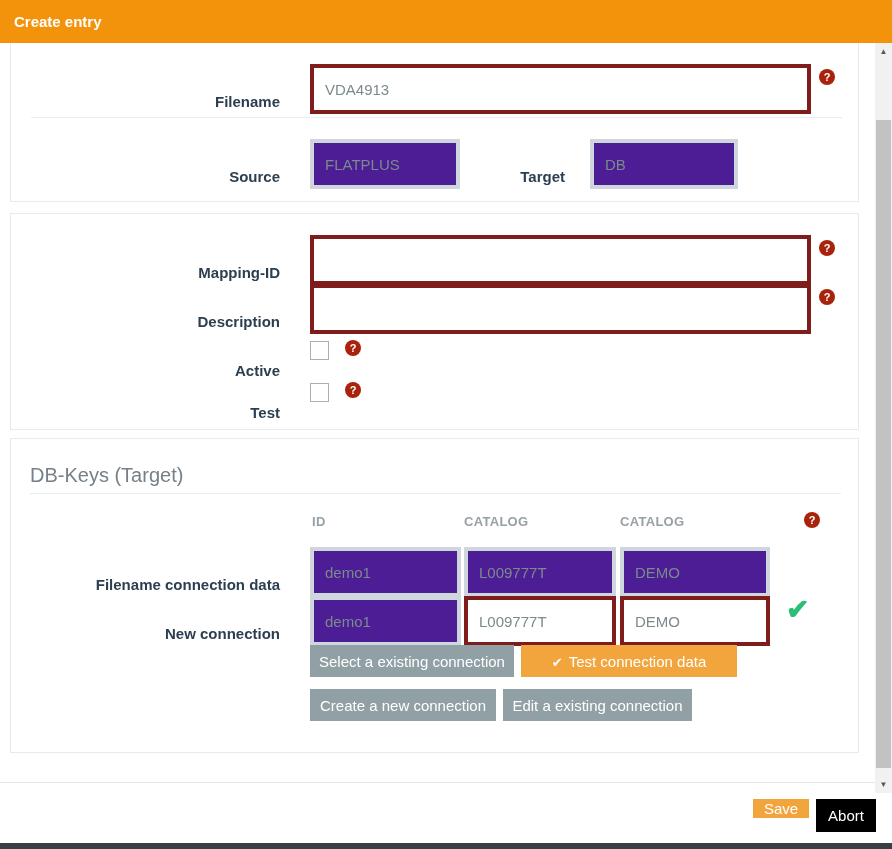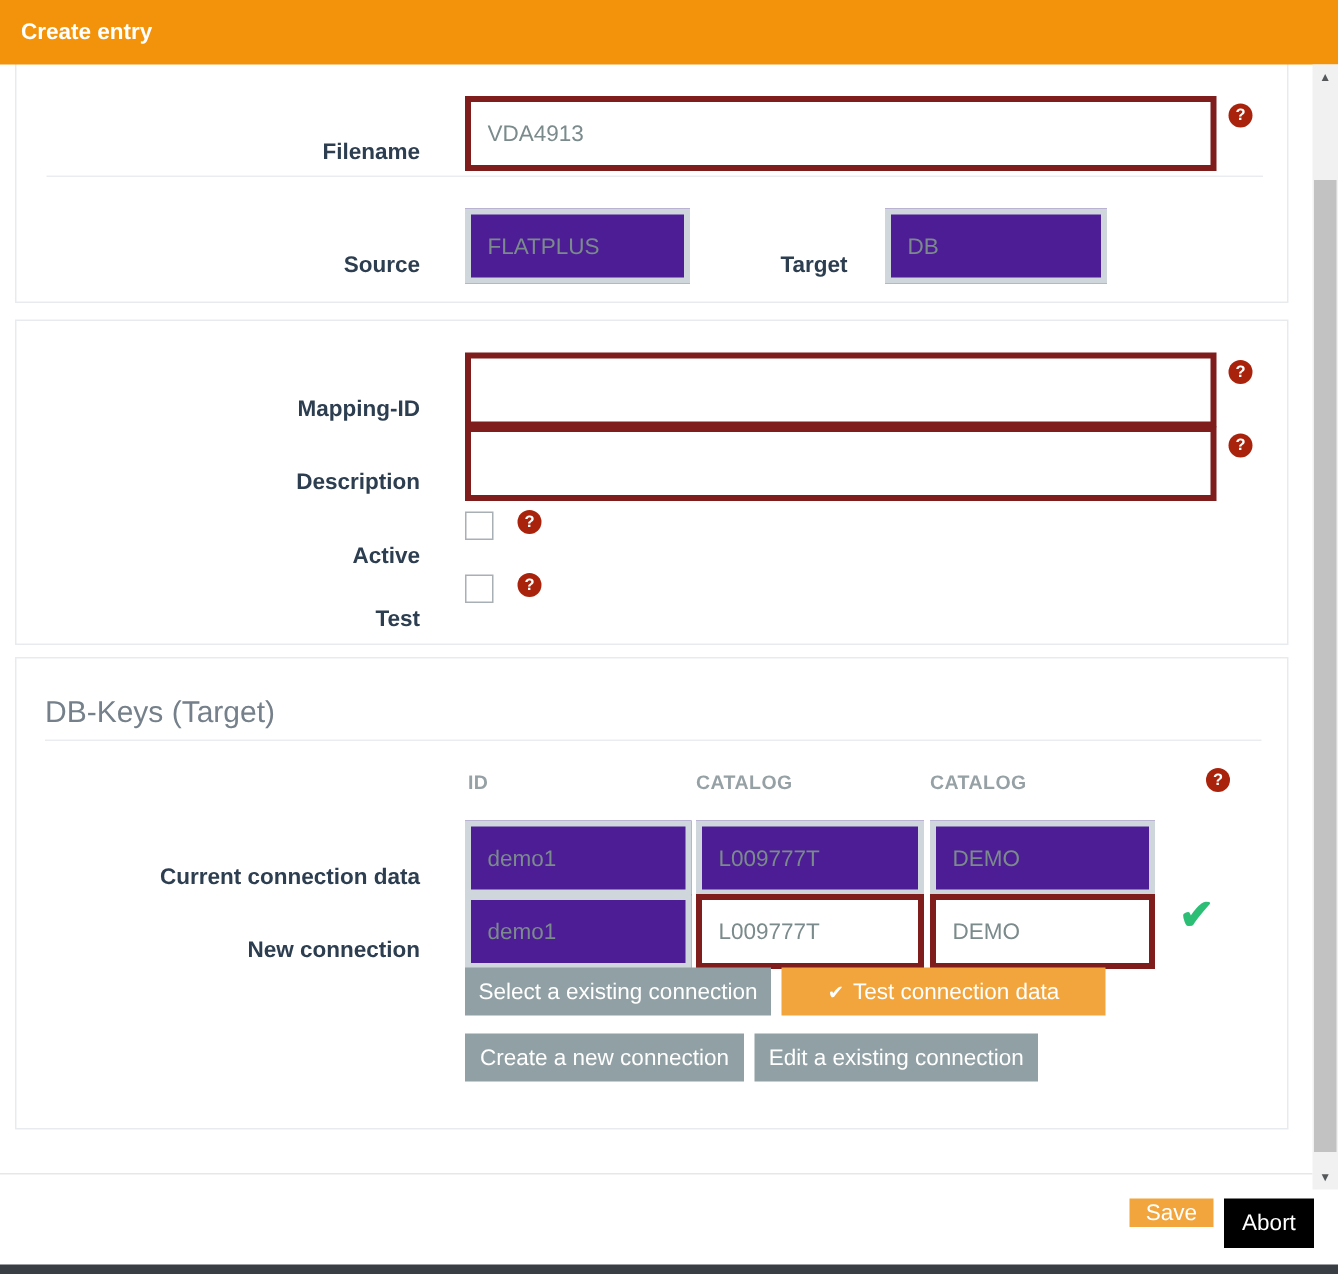--- a/index.html
+++ b/index.html
@@ -106,21 +106,21 @@
 
 <div class="panel" id="panel-3"></div>
 <div class="section-heading" style="left:30px; top:464px;">DB-Keys (Target)</div>
 <div class="divider" style="left:30px; top:493px; width:811px;"></div>
 
 <div class="col-head" style="left:312px; top:514px;">ID</div>
 <div class="col-head" style="left:464px; top:514px;">CATALOG</div>
 <div class="col-head" style="left:620px; top:514px;">CATALOG</div>
 <span class="help" style="left:804px; top:512px;">?</span>
 
-<div class="lbl" style="left:60px; top:556px; width:220px;">Current connection data</div>
+<div class="lbl" style="left:60px; top:556px; width:220px;">Filename connection data</div>
 <input class="inp disabled" disabled="" style="left: 310px; top: 547px; width: 151px;" value="demo1">
 <input class="inp disabled" disabled="" style="left: 464px; top: 547px; width: 152px;" value="L009777T">
 <input class="inp disabled" disabled="" style="left: 620px; top: 547px; width: 150px;" value="DEMO">
 
 <div class="lbl" style="left:60px; top:605px; width:220px;">New connection</div>
 <input class="inp disabled" disabled="" style="left: 310px; top: 596px; width: 151px;" value="demo1">
 <input class="inp" style="left: 464px; top: 596px; width: 152px;" value="L009777T">
 <input class="inp" style="left: 620px; top: 596px; width: 150px;" value="DEMO">
 <span class="check-ok" style="left:786px; top:596px;">✔</span>
 

